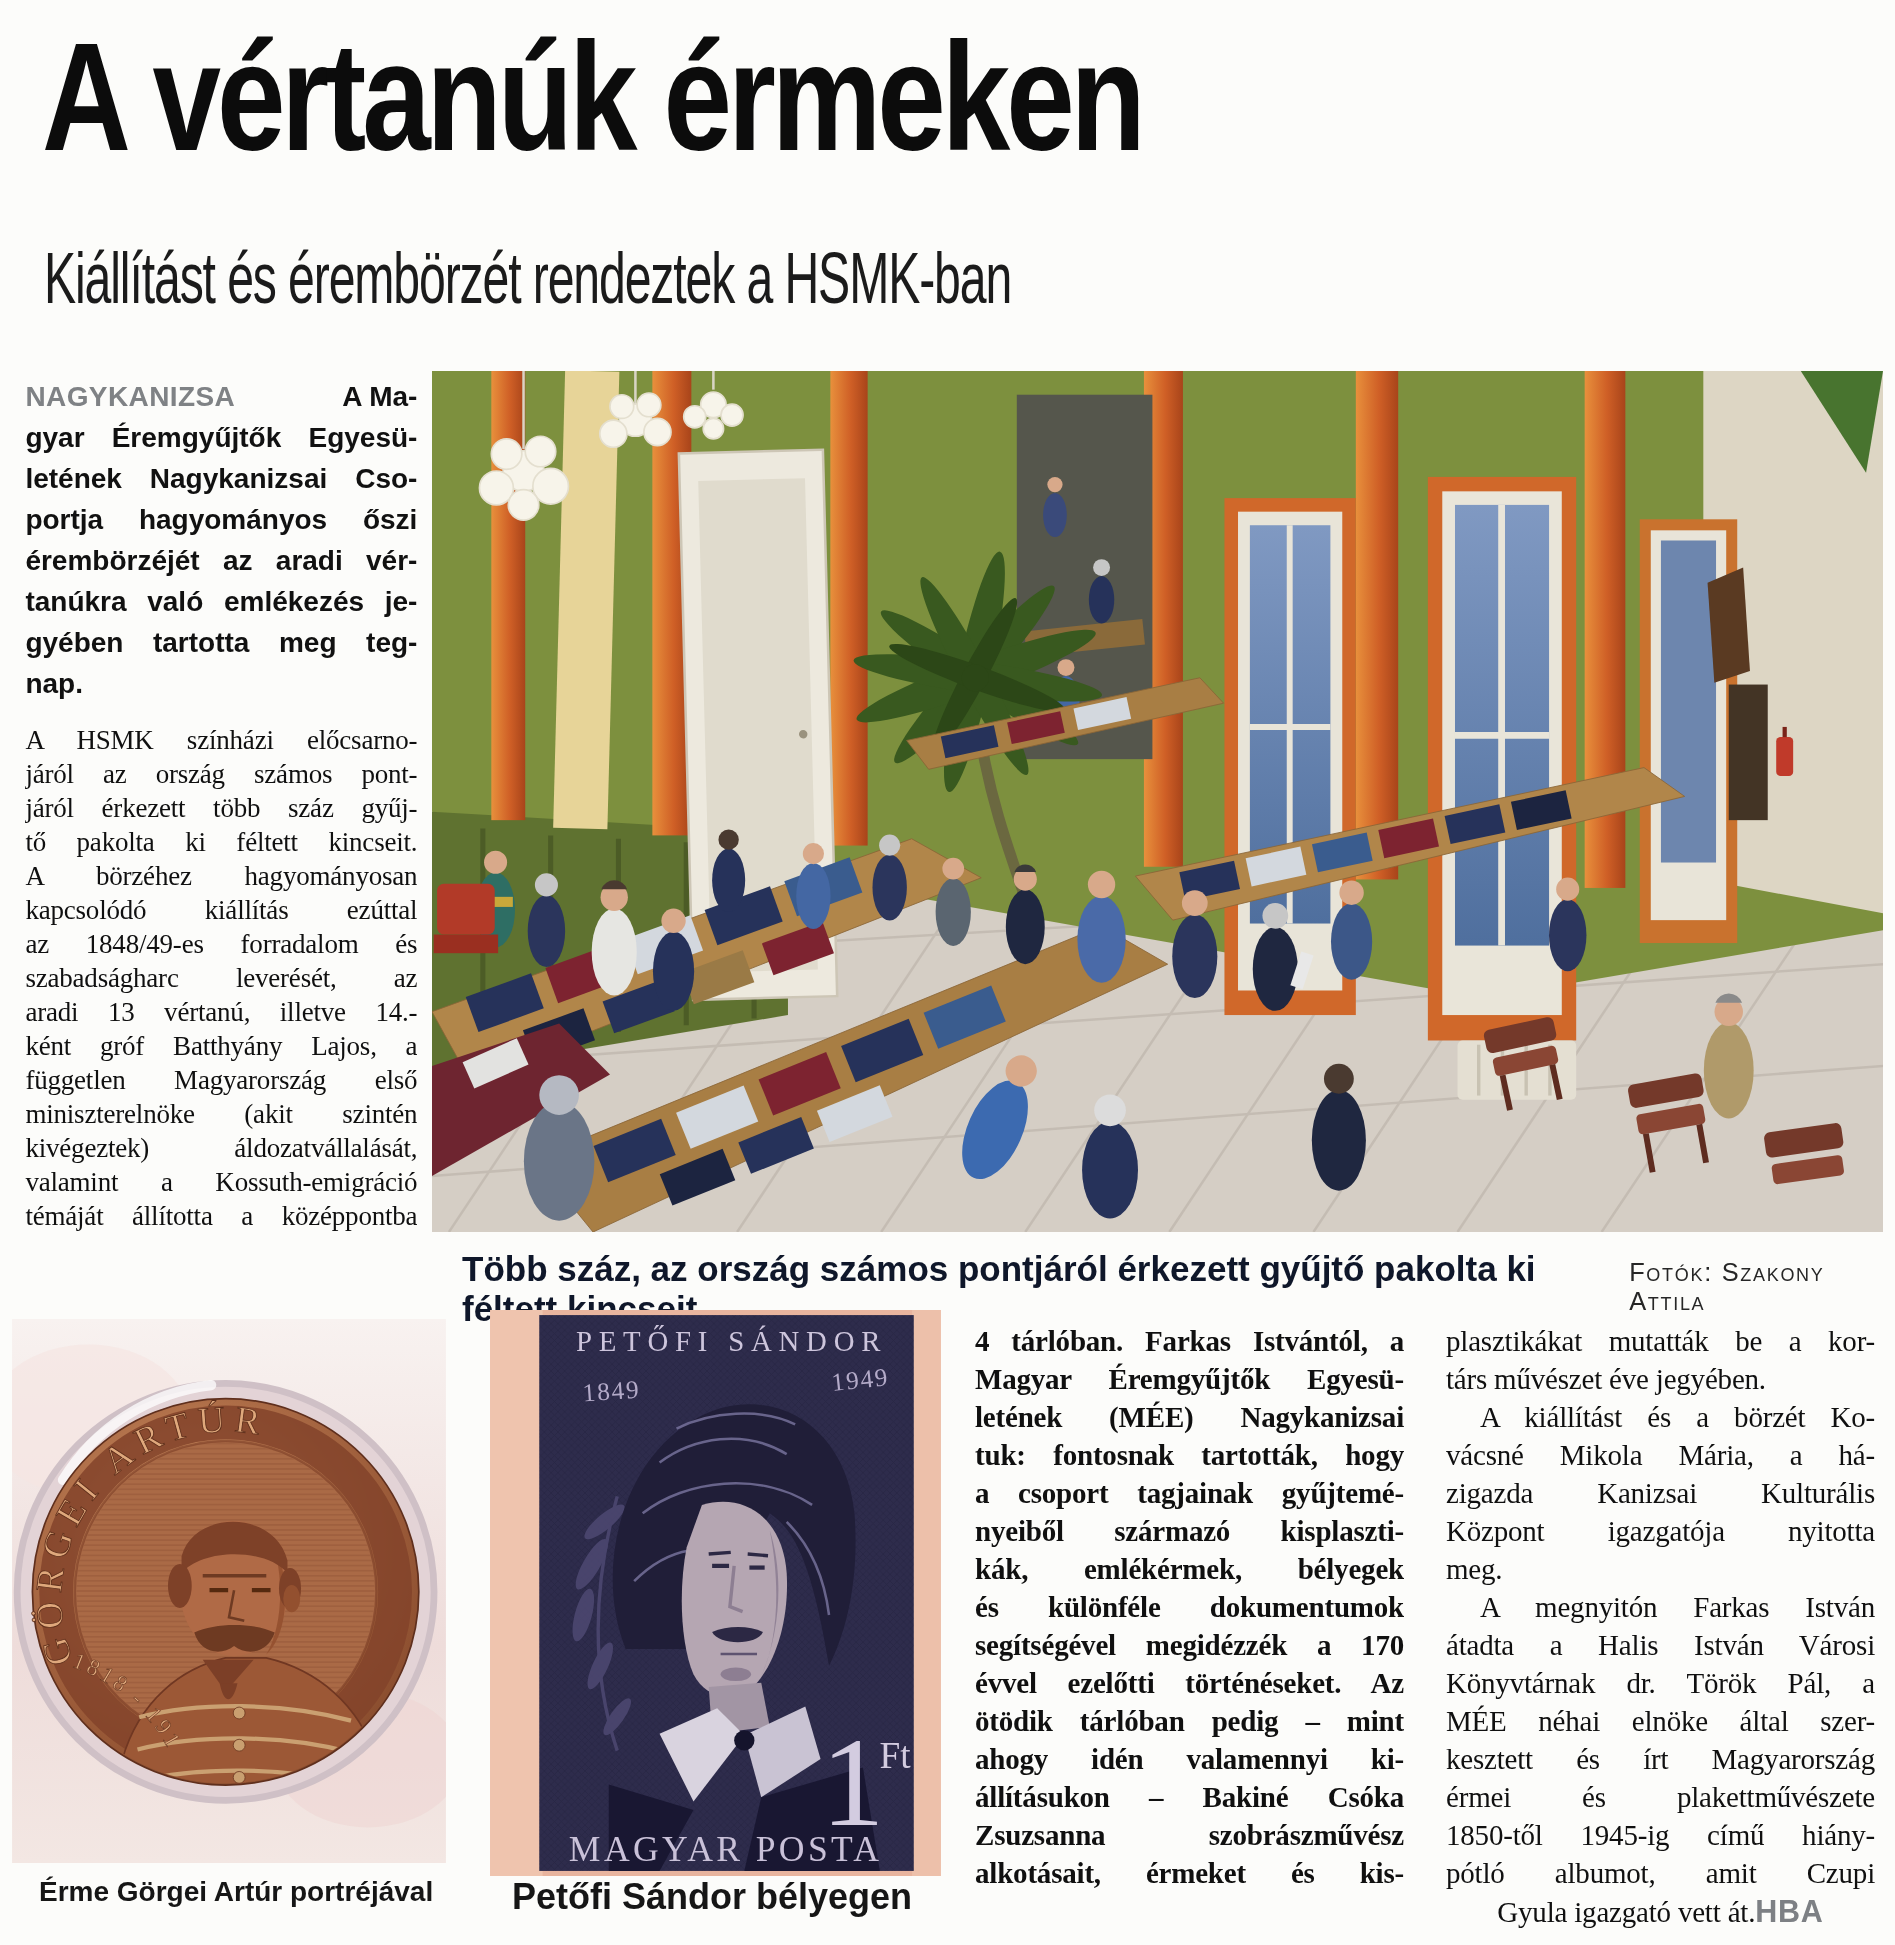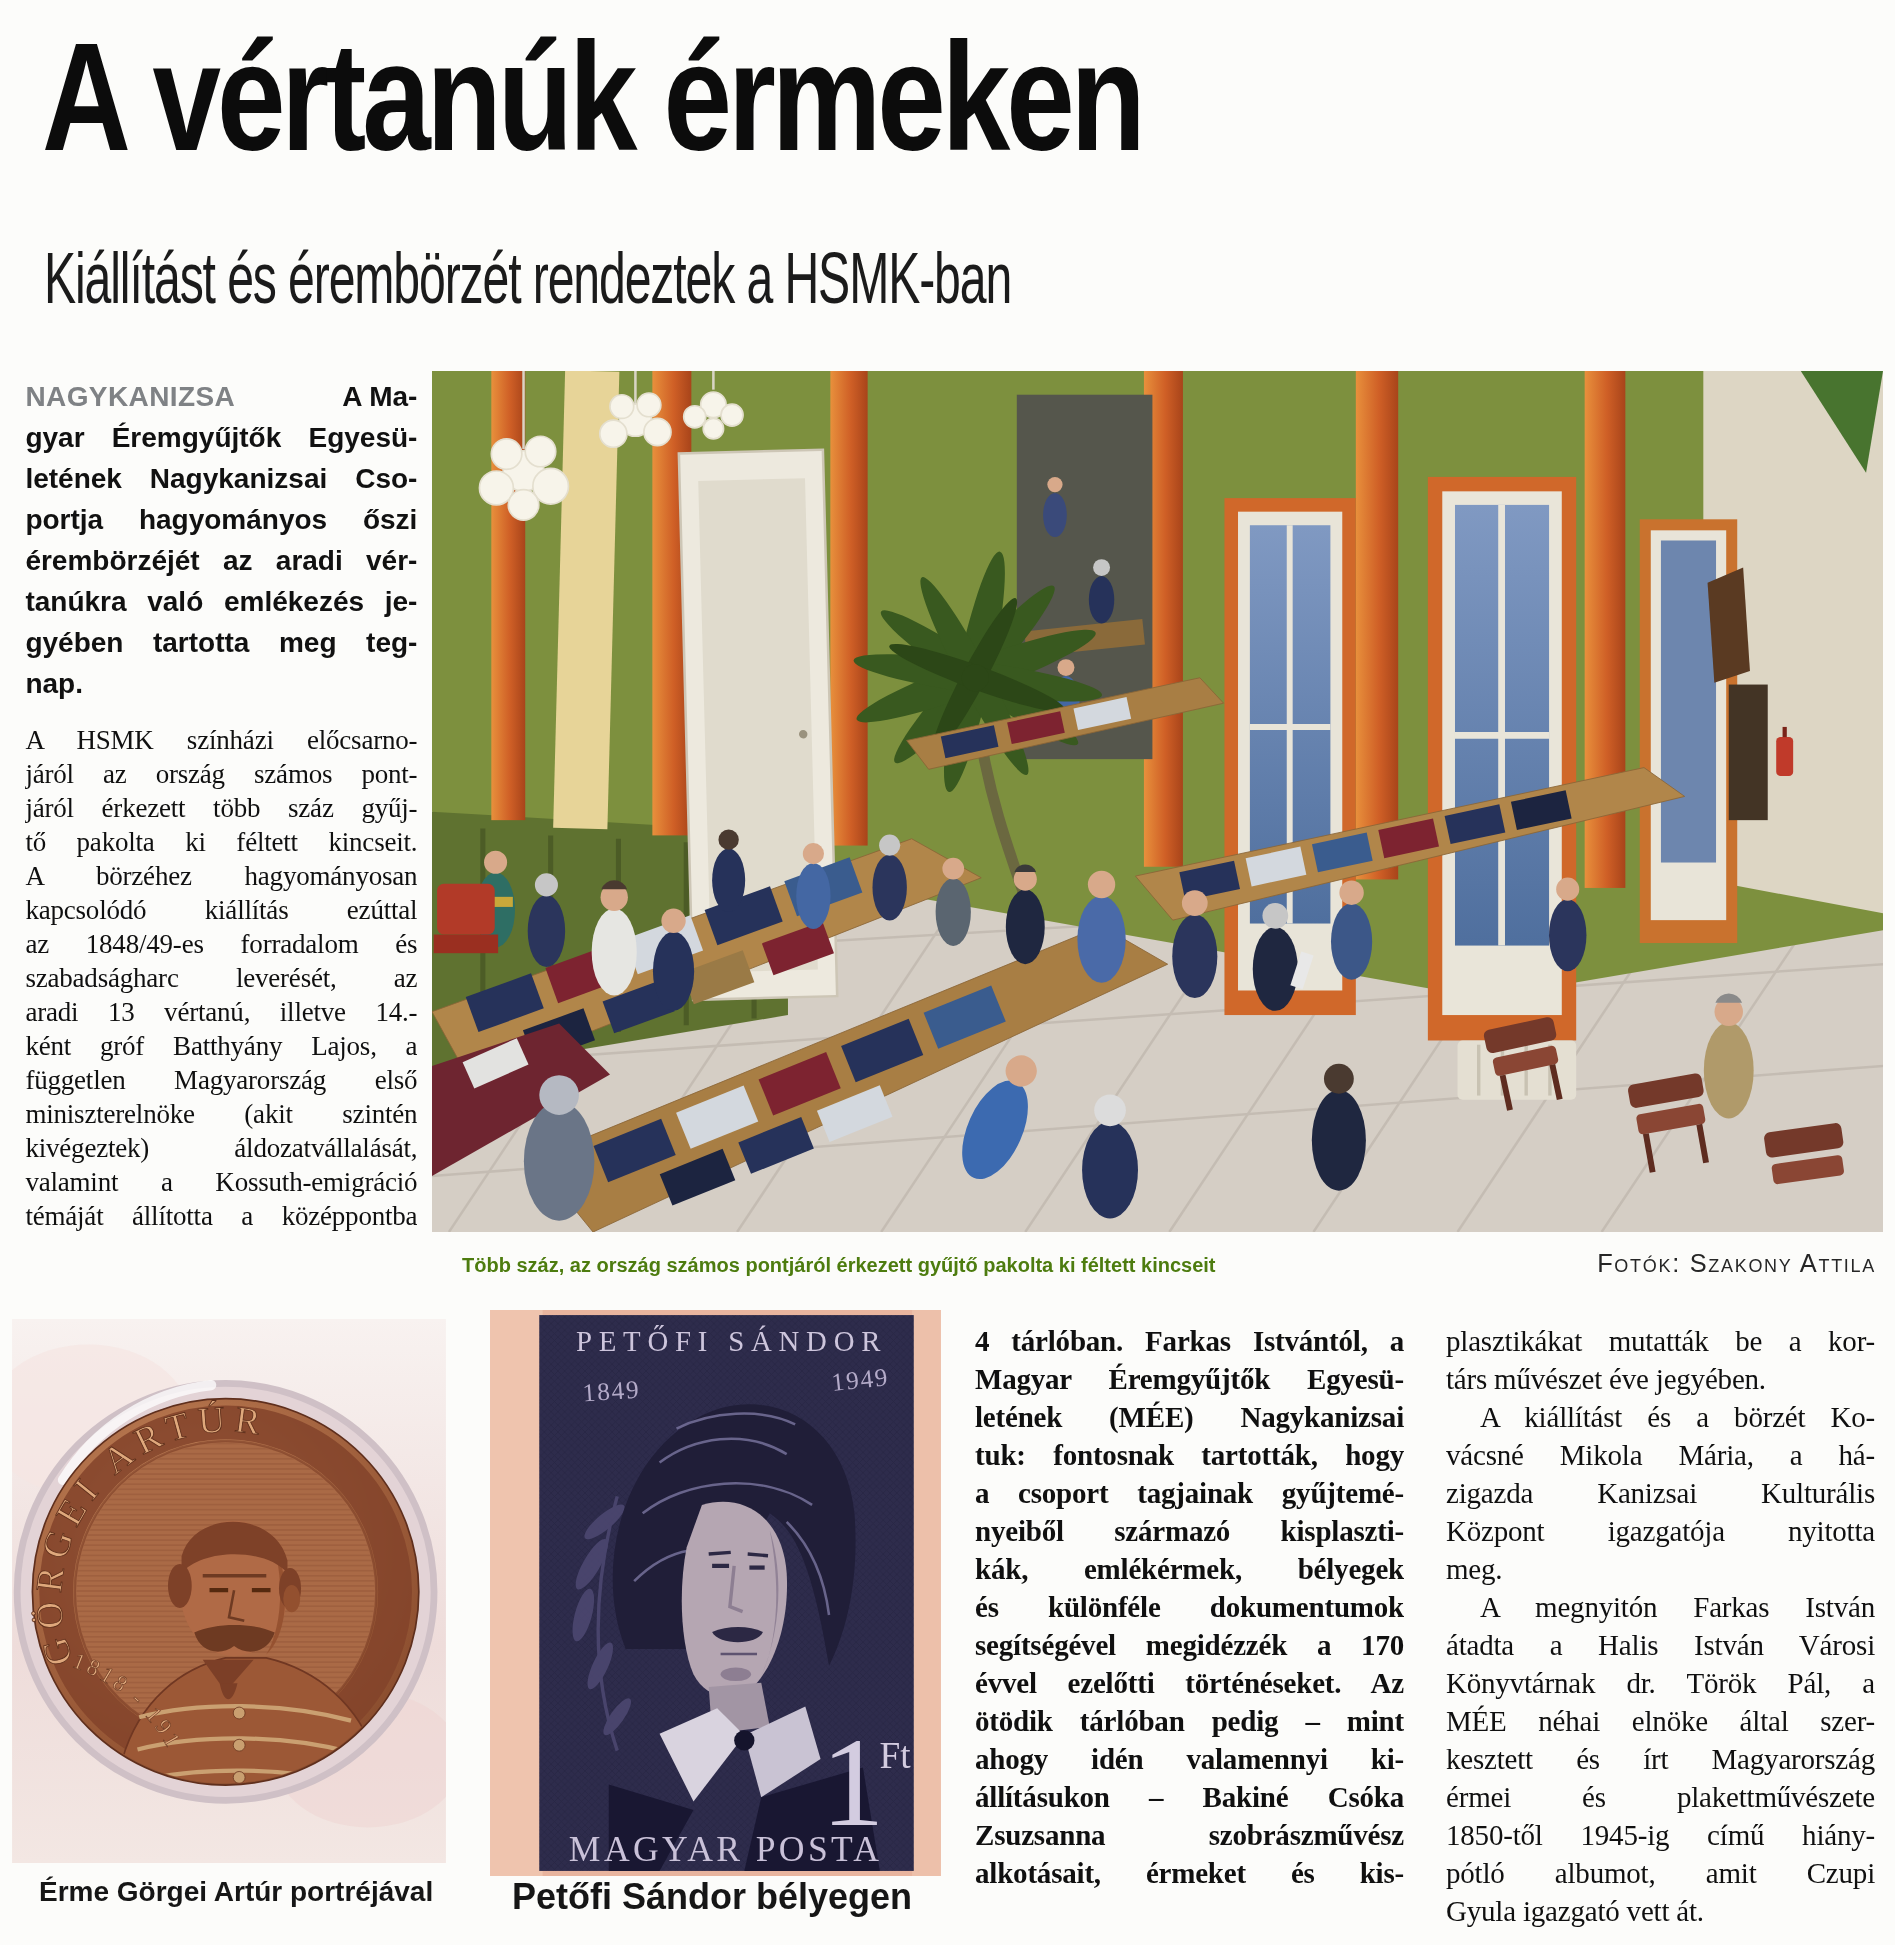--- a/index.html
+++ b/index.html
@@ -30,27 +30,27 @@
   .lead .tline{height:41px;}
   .leadfirst{display:flex;justify-content:space-between;align-items:baseline;}
   .tag{color:#7f8285;letter-spacing:0.4px;}
   .leftbody{margin-top:18.6px;font-size:27px;letter-spacing:-0.2px;}
   .leftbody .tline{line-height:34px;height:34px;}
 
   .col3{left:975px;top:1322px;width:429px;font-size:29px;letter-spacing:-0.2px;}
   .col3 .tline{line-height:38px;height:38px;font-weight:bold;}
   .col4{left:1446px;top:1322px;width:429px;font-size:29px;letter-spacing:-0.2px;}
   .col4 .tline{line-height:38px;height:38px;}
-  .finalline{display:flex;justify-content:space-between;align-items:baseline;text-align-last:auto;flex-direction:column;}
+  .finalline{display:flex;justify-content:center;align-items:baseline;text-align-last:auto;}
   .hba{font-family:"Liberation Sans",sans-serif;font-weight:700;font-size:30.5px;color:#7d8084;letter-spacing:0.8px;}
 
   
   .photo-main{left:432px;top:371px;width:1451px;height:861px;overflow:hidden;}
   .caption-row{left:462px;top:1249px;width:1414px;display:flex;justify-content:space-between;align-items:baseline;}
-  .caption-main{font-size:20px;font-weight:700;color:#4d7c0f;}
+  .caption-main{font-size:35px;font-weight:700;color:#0f172a;}
   .credit{font-size:25.4px;font-weight:400;font-variant:small-caps;letter-spacing:1.7px;color:#262626;}
   .photo-coin{left:12px;top:1319px;width:434px;height:544px;overflow:hidden;}
   .photo-stamp{left:490px;top:1310px;width:497px;height:566px;overflow:hidden;}
   .caption-coin{left:39px;top:1876px;font-size:28px;font-weight:700;}
   .caption-stamp{left:512px;top:1876px;font-size:36px;font-weight:700;}
   svg{display:block;}
 </style>
 </head>
 <body>
 

